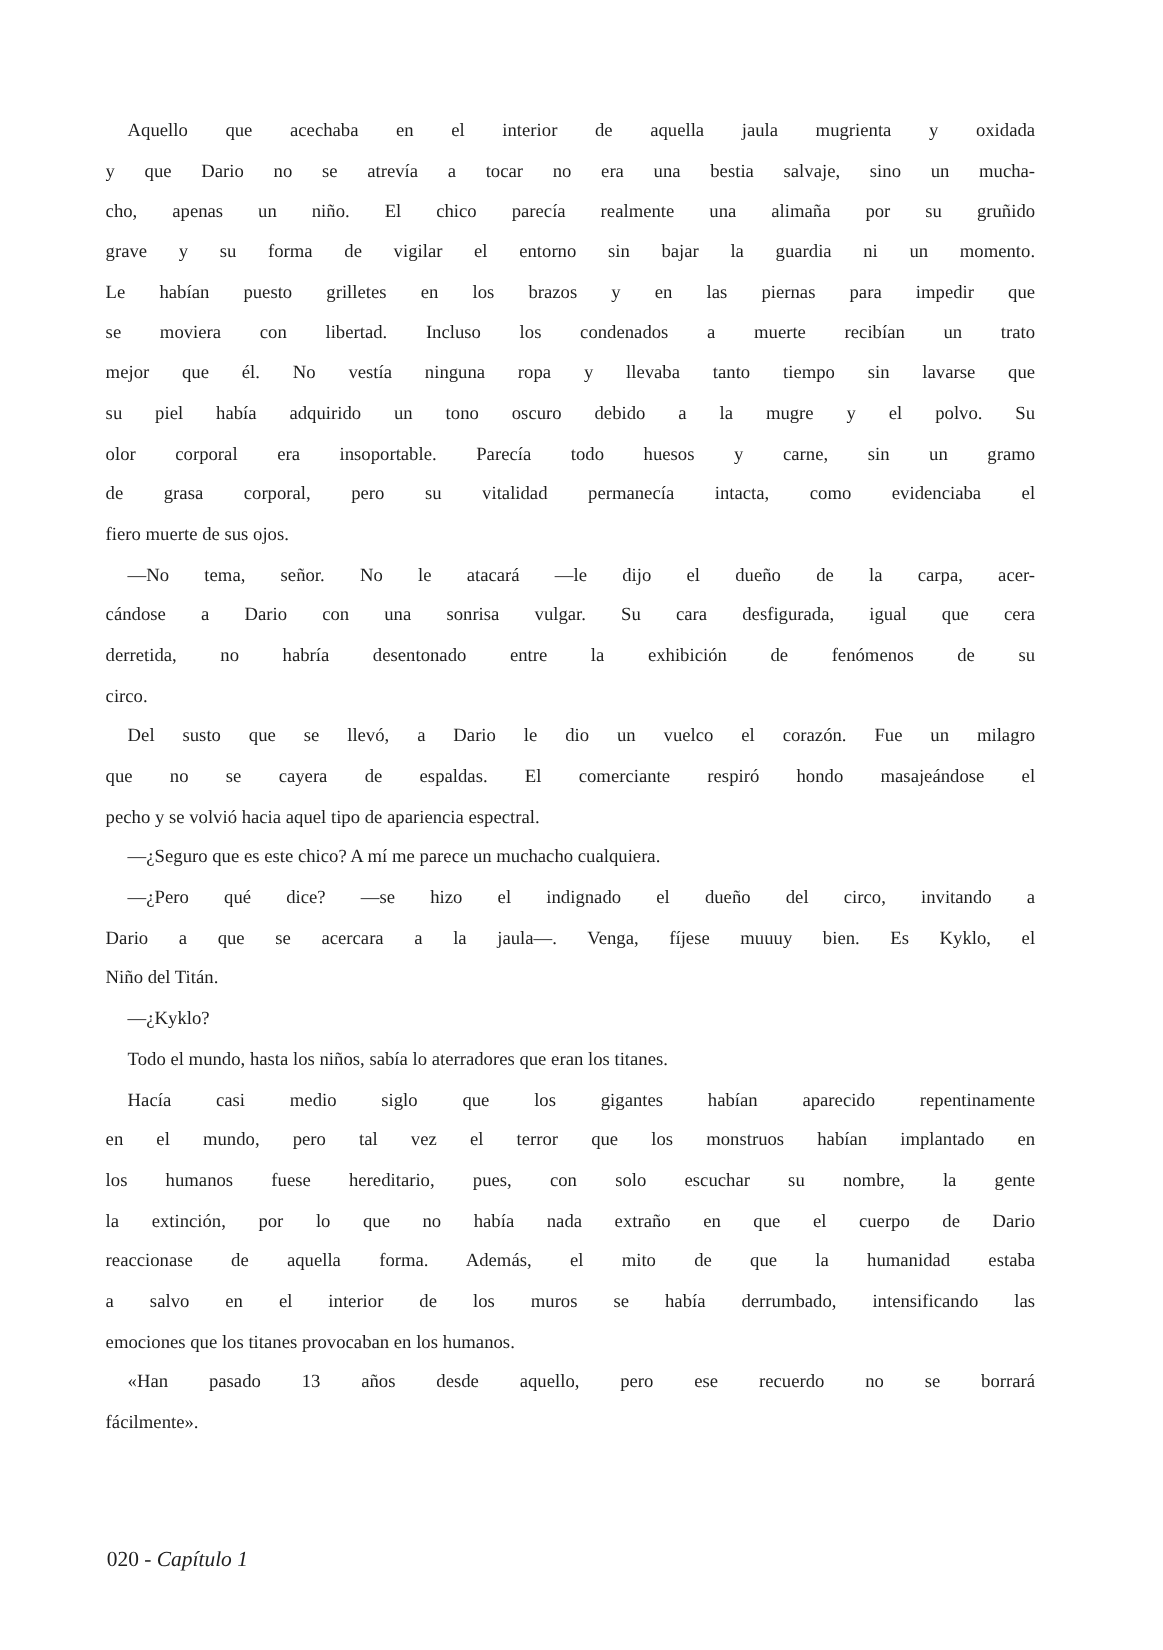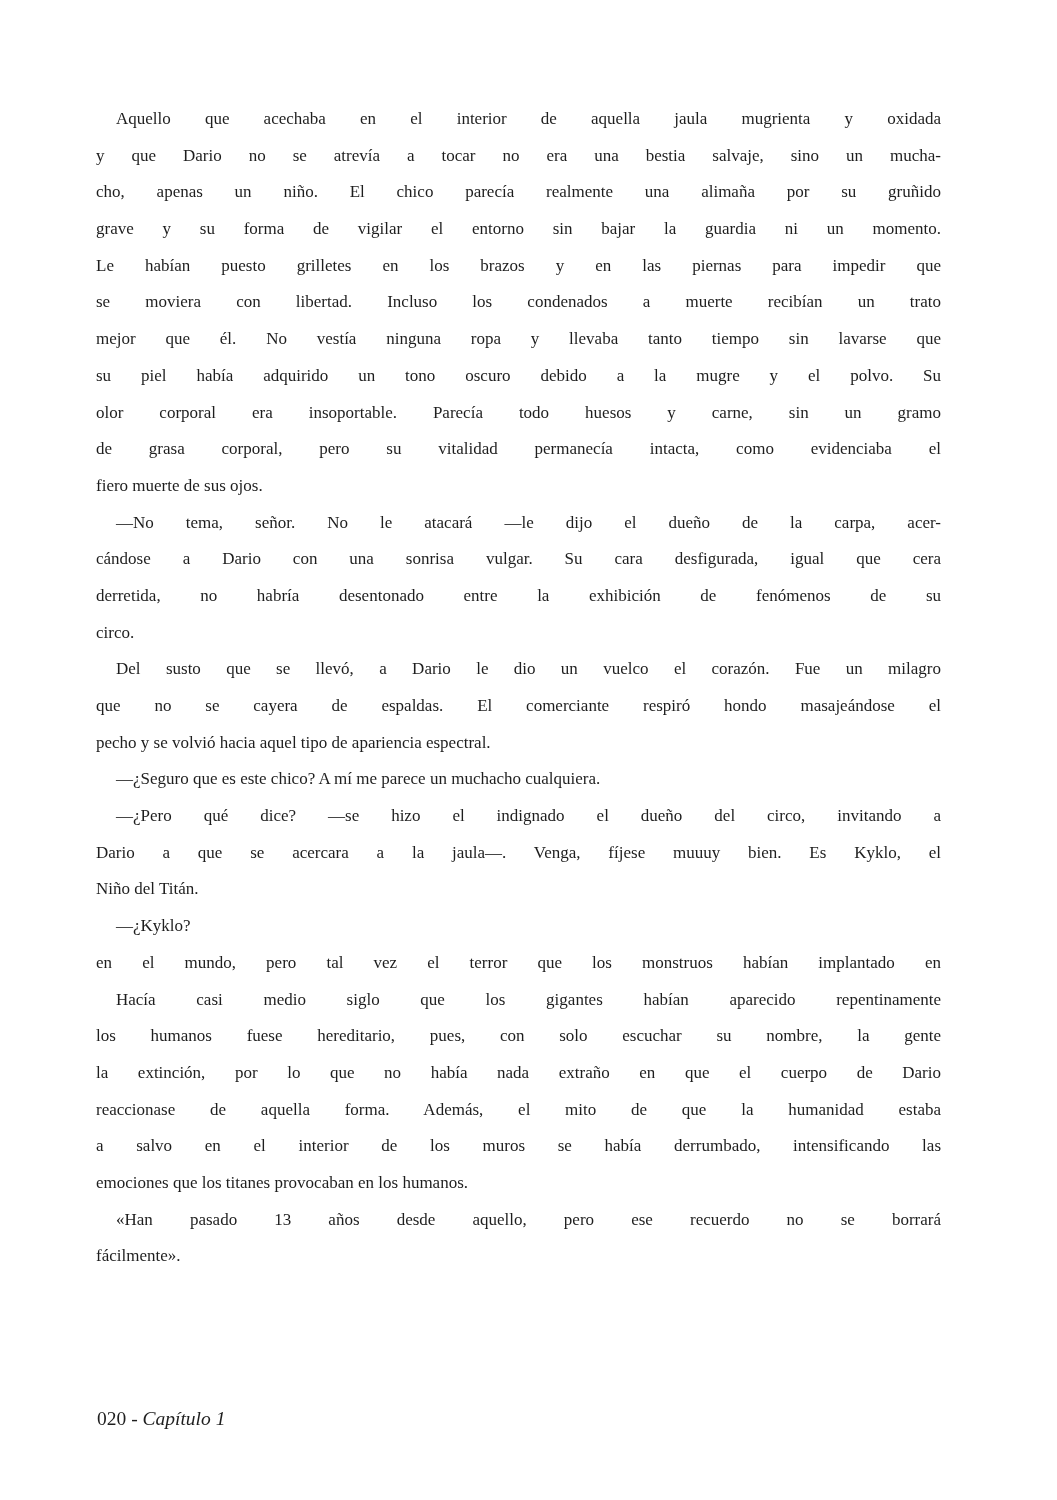--- a/index.html
+++ b/index.html
@@ -92,22 +92,25 @@
       </div>
       <div class="para">
         <div class="line first">—¿Pero qué dice? —se hizo el indignado el dueño del circo, invitando a</div>
         <div class="line">Dario a que se acercara a la jaula—. Venga, fíjese muuuy bien. Es Kyklo, el</div>
         <div class="line last">Niño del Titán.</div>
       </div>
       <div class="para">
         <div class="line first last">—¿Kyklo?</div>
       </div>
       <div class="para">
+        <div class="line first last">Todo el mundo, hasta los niños, sabía lo aterradores que eran los titanes.</div>
+      </div>
+      <div class="para">
+        <div class="line first">Hacía casi medio siglo que los gigantes habían aparecido repentinamente</div>
         <div class="line">en el mundo, pero tal vez el terror que los monstruos habían implantado en</div>
-        <div class="line first">Hacía casi medio siglo que los gigantes habían aparecido repentinamente</div>
         <div class="line">los humanos fuese hereditario, pues, con solo escuchar su nombre, la gente</div>
         <div class="line">la extinción, por lo que no había nada extraño en que el cuerpo de Dario</div>
         <div class="line">reaccionase de aquella forma. Además, el mito de que la humanidad estaba</div>
         <div class="line">a salvo en el interior de los muros se había derrumbado, intensificando las</div>
         <div class="line last">emociones que los titanes provocaban en los humanos.</div>
       </div>
       <div class="para">
         <div class="line first">«Han pasado 13 años desde aquello, pero ese recuerdo no se borrará</div>
         <div class="line last">fácilmente».</div>
       </div>

